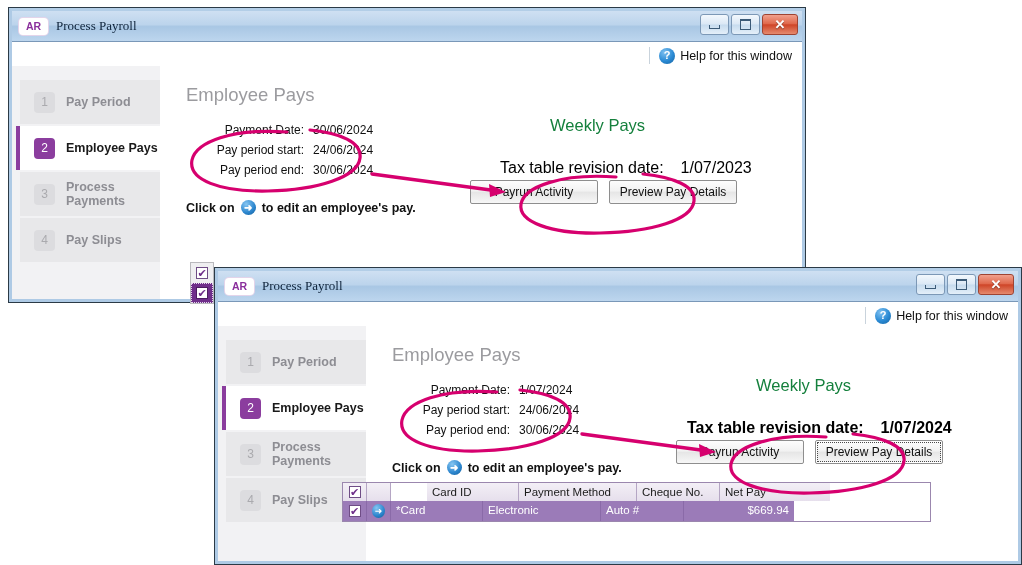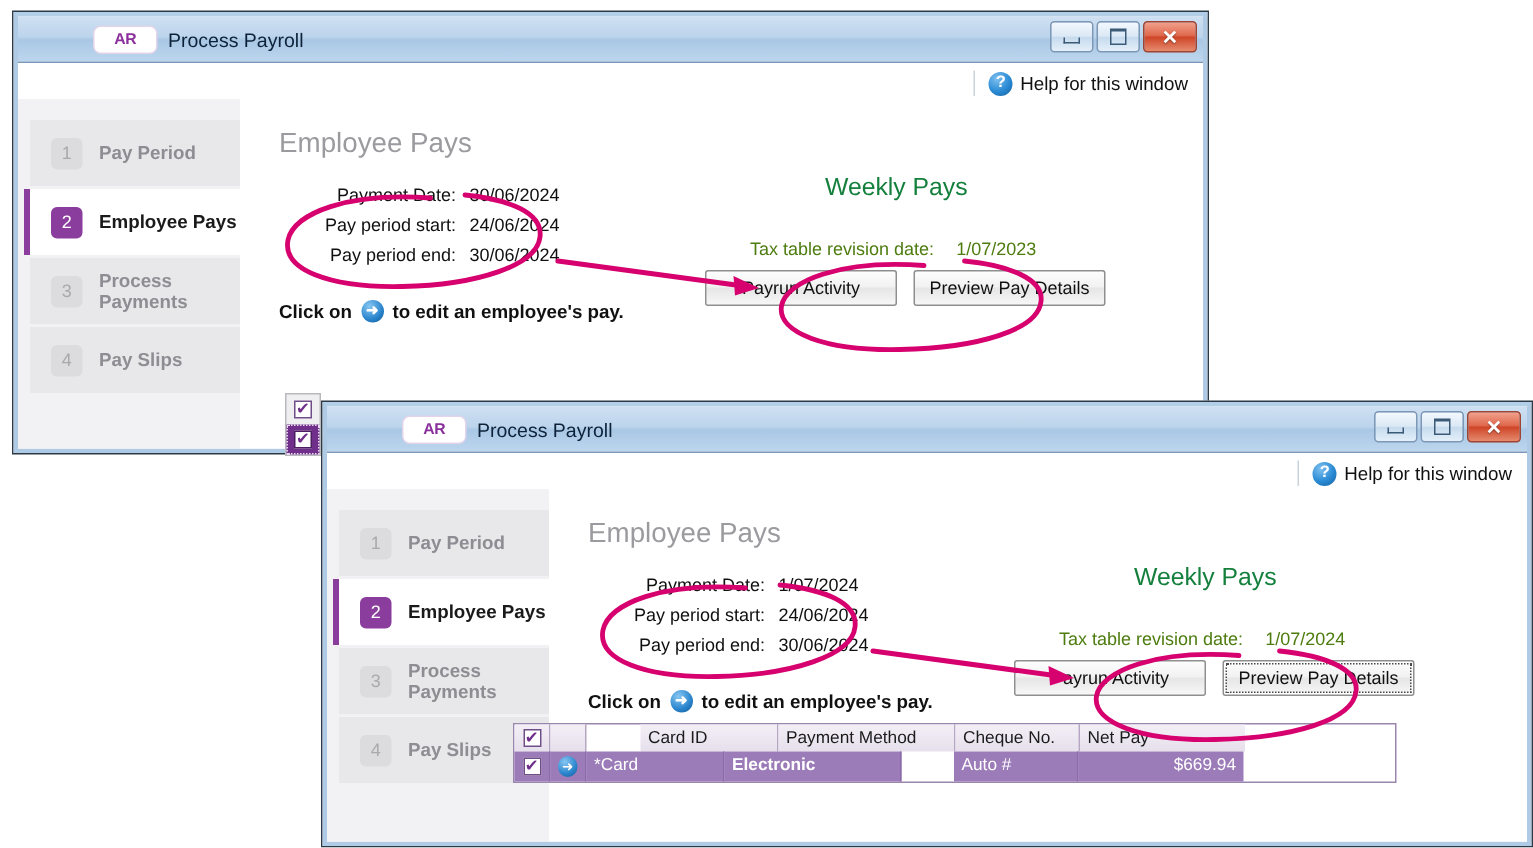--- a/index.html
+++ b/index.html
@@ -11,25 +11,25 @@
   }
 
   
   .win{position:absolute;box-sizing:border-box;overflow:hidden;
        border:1px solid #2b3a46;background:#ffffff;}
   .titlebar{position:relative;height:30px;
       background:linear-gradient(to bottom,#cfe0f2 0%,#bcd4ec 45%,#a9c7e4 52%,#bdd6ee 100%);
       border-bottom:1px solid #7a98b8;display:flex;align-items:center;padding-left:7px;}
   .win-outerborder{position:absolute;inset:0;border:3px solid rgba(170,200,228,.95);
       border-top:3px solid rgba(175,204,230,.95);box-sizing:border-box;pointer-events:none;}
-  .app-badge{width:41px;height:17px;border-radius:4px;background:#ffffff;
+  .app-badge{width:29px;height:17px;border-radius:4px;background:#ffffff;
       display:flex;align-items:center;justify-content:center;
       font-size:10.5px;font-weight:bold;color:#8a2f9c;letter-spacing:-.2px;
-      box-shadow:0 0 0 1px #e3d4ea;margin-left:44px;}
-  .win-title{margin-left:8px;font-size:13px;color:#0d2239;}
+      box-shadow:0 0 0 1px #e3d4ea;}
+  .win-title{margin-left:8px;font-size:13px;color:#0d2239;font-family:Liberation Serif, serif;}
   .win-buttons{position:absolute;right:4px;top:3px;display:flex;gap:2px;}
   .wbtn{width:27px;height:19px;border:1px solid #7c98b6;border-radius:3px;
       background:linear-gradient(to bottom,#f3f8fd 0%,#dbe8f5 48%,#c6dbee 52%,#e4eff9 100%);
       display:flex;align-items:center;justify-content:center;position:relative;}
   .wbtn.close{width:34px;border:1px solid #9e4433;
       background:linear-gradient(to bottom,#f1a08d 0%,#e06a4e 45%,#cf4528 52%,#e58a6e 100%);}
   .glyph-min{width:9px;height:3px;border:1px solid #3b5a77;border-top:none;background:transparent;margin-top:5px;}
   .glyph-max{width:9px;height:8px;border:1px solid #3b5a77;border-top-width:2px;}
   .glyph-close{color:#fff;font-size:13px;font-weight:bold;line-height:1;text-shadow:0 1px 1px rgba(0,0,0,.4);}
 
@@ -65,21 +65,21 @@
   .dates{font-size:12px;color:#101010;line-height:20px;}
   .dates .row{display:flex;}
   .dates .k{width:118px;text-align:right;padding-right:9px;}
   .dates .v{}
   .clickline{margin-top:20px;font-size:12.5px;font-weight:bold;color:#111;
       display:flex;align-items:center;gap:6px;}
   .arrow-icon{width:15px;height:15px;border-radius:50%;
       background:radial-gradient(circle at 35% 28%,#86c6f2 0%,#2c86ce 58%,#0f5a96 100%);
       display:flex;align-items:center;justify-content:center;color:#fff;
       font-size:10px;line-height:1;}
-  .taxline{font-size:12px;color:#4d7c0f;position:absolute;text-align:center;}
+  .taxline{font-size:16px;color:#000000;position:absolute;text-align:center;}
   .btnrow{position:absolute;display:flex;gap:11px;}
   .btn{border:1px solid #8e8e8e;border-radius:2px;
       background:linear-gradient(to bottom,#fdfdfd 0%,#f2f2f2 45%,#e6e6e6 52%,#f7f7f7 100%);
       font-size:12px;color:#111;padding:4px 0;text-align:center;box-sizing:border-box;}
   .btn.focus{box-shadow:inset 0 0 0 1px #fff;outline:1px dotted #4a4a4a;outline-offset:-3px;}
 
   
   .tbl{position:absolute;border:1px solid #9b87ae;box-sizing:border-box;
       font-size:11.5px;background:#fff;}
   .tr{display:flex;}
@@ -265,21 +265,21 @@
         <div class="row">
           <span class="k">Pay period start:</span>
           <span class="v">24/06/2024</span>
         </div>
         <div class="row">
           <span class="k">Pay period end:</span>
           <span class="v">30/06/2024</span>
         </div>
       </div>
 
-      <div class="taxline" style="left:340px;top:93px;">
+      <div class="taxline" style="left:321px;top:93px;font-weight:bold;">
         <span>Tax table revision date:</span>
         <span style="display:inline-block;width:8px"></span>
         <span>1/07/2024</span>
       </div>
 
       <div class="clickline">
         <span>Click on</span>
         <span class="arrow-icon">➜</span>
         <span>to edit an employee's pay.</span>
       </div>
@@ -301,22 +301,22 @@
           <div class="th" style="width:110px;border-right:none;">Net Pay</div>
         </div>
         <div class="tr">
           <div class="td cb-cell">
             <span class="chk">✔</span>
           </div>
           <div class="td ar-cell">
             <span class="rowarrow">➜</span>
           </div>
           <div class="td" style="width:92px;">*Card</div>
-          <div class="td" style="width:118px;font-weight:bold;">Electronic</div>
-          <div class="td" style="width:83px;margin-left:35px;">Auto #</div>
+          <div class="td" style="width:118px;">Electronic</div>
+          <div class="td" style="width:83px;">Auto #</div>
           <div class="td num" style="width:110px;border-right:none;">$669.94</div>
         </div>
       </div>
     </div>
   </div>
 </div>
 
 <svg class="anno" viewBox="0 0 1022 565">
 
   <path fill="none" stroke="#d6006e" stroke-width="3.2" stroke-linecap="round" d="M287,132 C232,128 196,142 192,160 C188,180 220,192 268,191 C318,190 358,177 360,158 C362,142 340,133 310,130"></path>

